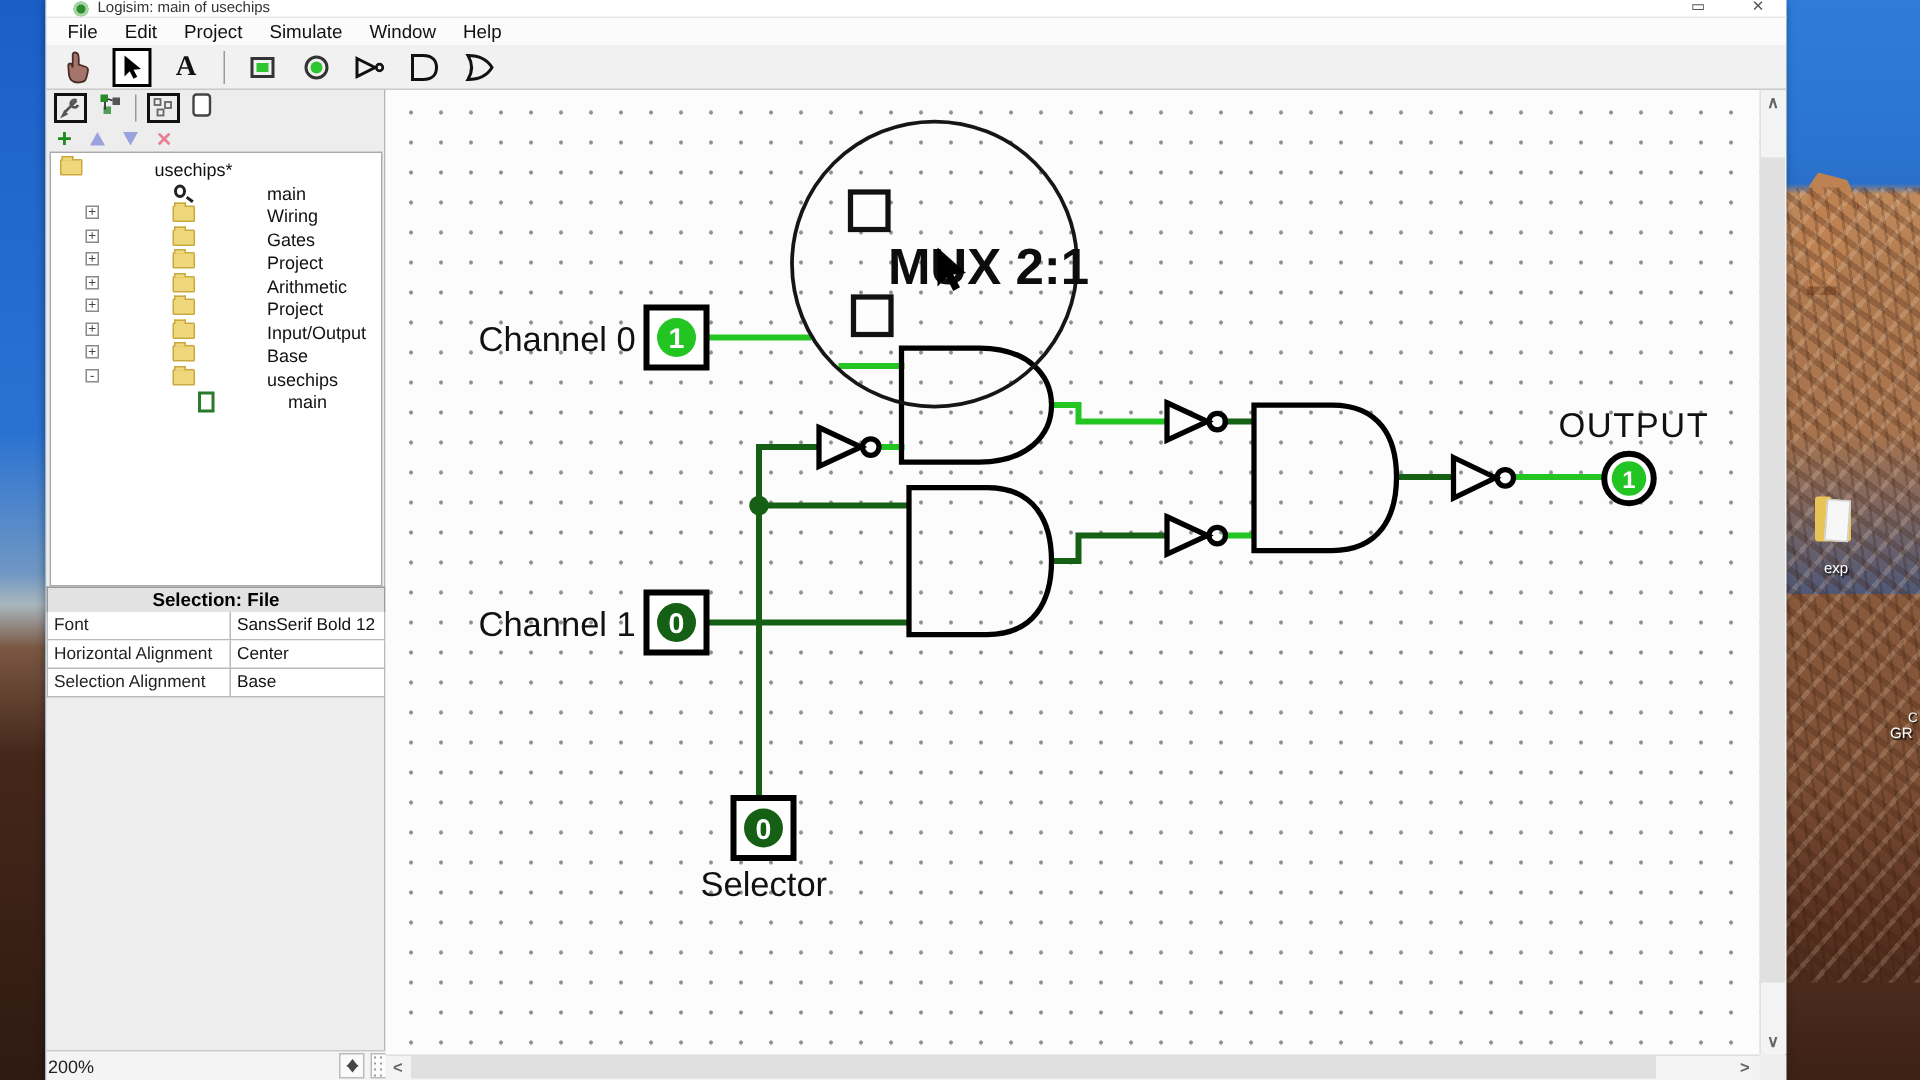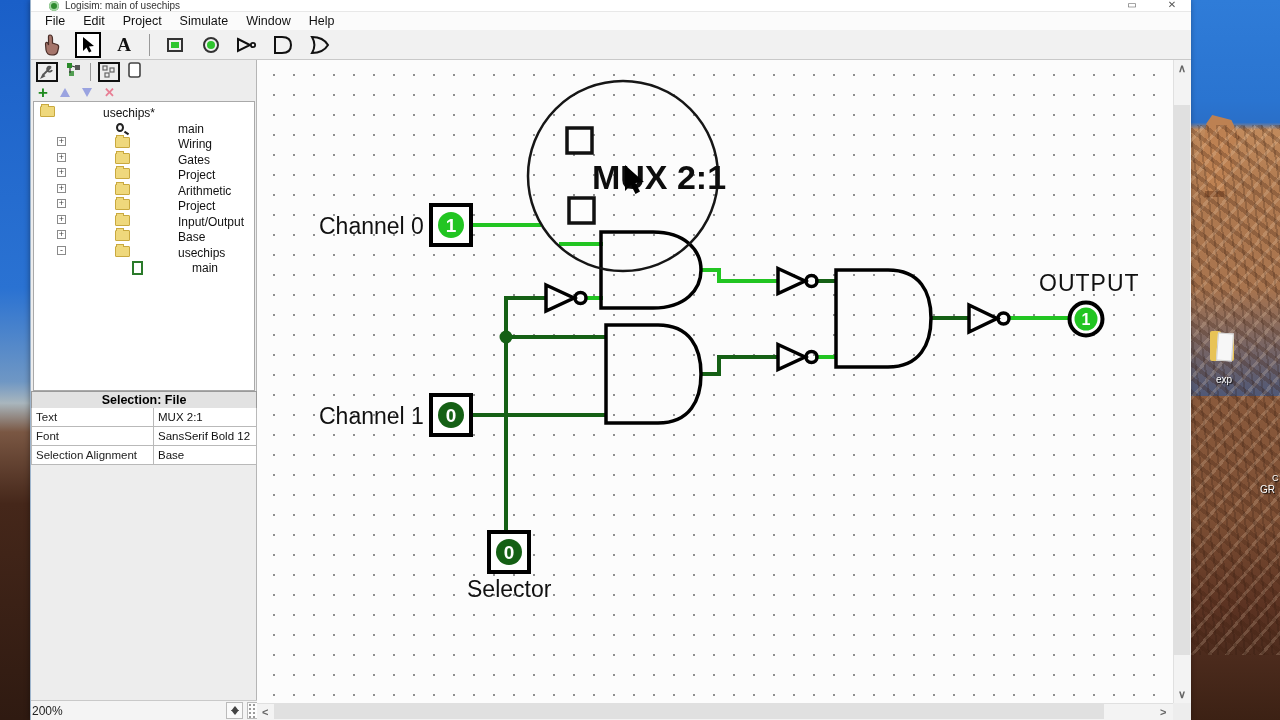--- a/index.html
+++ b/index.html
@@ -273,26 +273,26 @@
           <span class="exp-spacer"></span>
           <span class="tree-chip"></span>
           <span>main</span>
         </div>
       </div>
 
     <div id="selection-panel" class="abs">
       <div id="selection-header">Selection: File</div>
       <div id="attr-rows">
           <div class="attr-row">
-            <div class="attr-label">Text</div>
-            <div class="attr-value">MUX 2:1</div>
+            <div class="attr-label">Font</div>
+            <div class="attr-value">SansSerif Bold 12</div>
           </div>
           <div class="attr-row">
-            <div class="attr-label">Font</div>
-            <div class="attr-value">SansSerif Bold 12</div>
+            <div class="attr-label">Horizontal Alignment</div>
+            <div class="attr-value">Center</div>
           </div>
           <div class="attr-row">
             <div class="attr-label">Selection Alignment</div>
             <div class="attr-value">Base</div>
           </div>
         </div>
     </div>
   </div>
 
   <div id="statusbar" class="abs">

